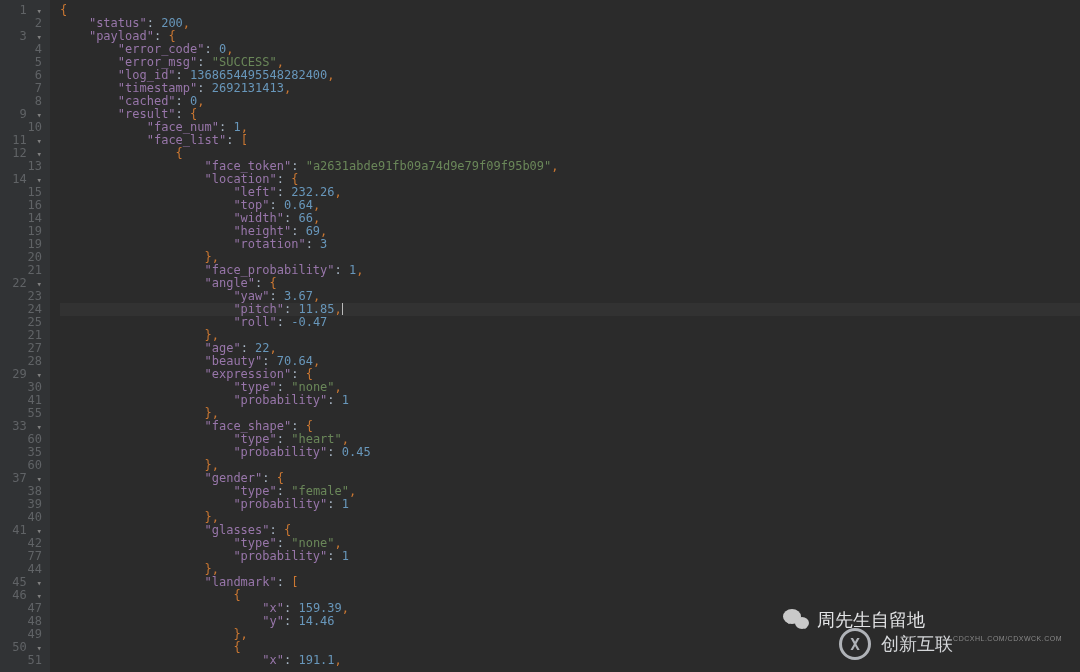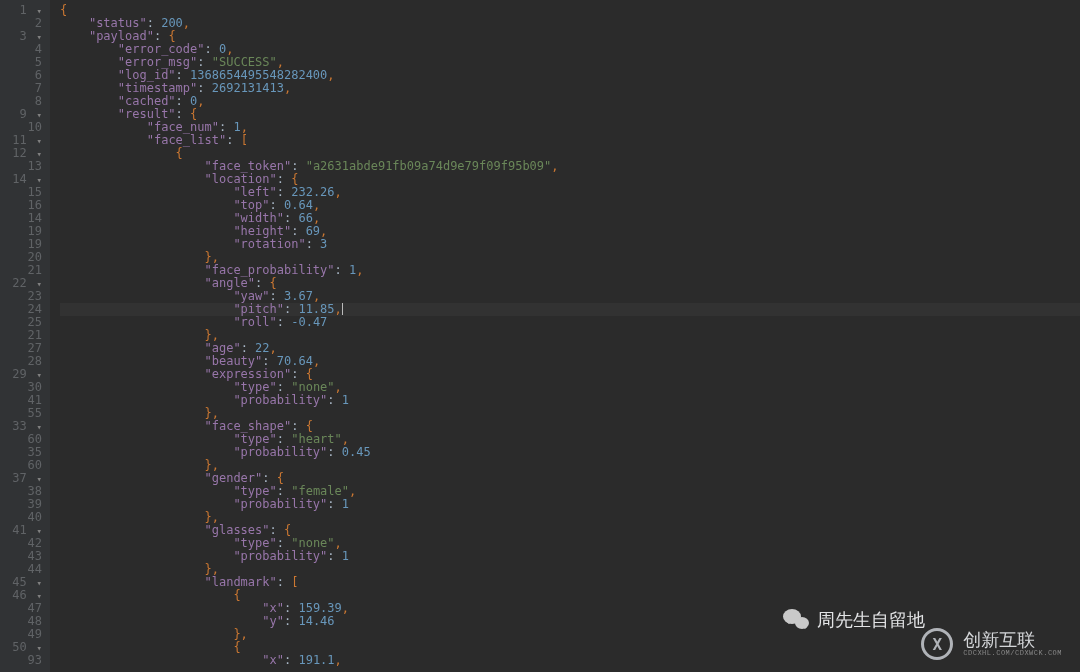--- a/index.html
+++ b/index.html
@@ -76,23 +76,23 @@
     align-items: center;
     justify-content: center;
     color: #b0b3b8;
     font-weight: bold;
     font-size: 16px;
     background: #2b2b2b;
   }
   .logo-text {
     color: #d4d6d9;
     font-size: 18px;
-    font-family: Liberation Mono, monospace;
-    display: flex;
-    flex-direction: column;
+    font-family: Liberation Sans, sans-serif;
+    display: flex;
+    flex-direction: row;
     line-height: 1;
   }
   .logo-sub {
     font-size: 7px;
     color: #888;
     letter-spacing: 0.5px;
   }
   .wechat {
     position: absolute;
     right: 155px;
@@ -184,29 +184,29 @@
       <div class="gutter-line">33 <span class="fold">▾</span></div>
       <div class="gutter-line">60</div>
       <div class="gutter-line">35</div>
       <div class="gutter-line">60</div>
       <div class="gutter-line">37 <span class="fold">▾</span></div>
       <div class="gutter-line">38</div>
       <div class="gutter-line">39</div>
       <div class="gutter-line">40</div>
       <div class="gutter-line">41 <span class="fold">▾</span></div>
       <div class="gutter-line">42</div>
-      <div class="gutter-line">43</div>
+      <div class="gutter-line">77</div>
       <div class="gutter-line">44</div>
       <div class="gutter-line">45 <span class="fold">▾</span></div>
       <div class="gutter-line">46 <span class="fold">▾</span></div>
       <div class="gutter-line">47</div>
       <div class="gutter-line">48</div>
       <div class="gutter-line">49</div>
       <div class="gutter-line">50 <span class="fold">▾</span></div>
-      <div class="gutter-line">93</div>
+      <div class="gutter-line">51</div>
     </div>
   <div class="code" id="code">
       <div class="code-line"><span class="punc">{</span></div>
       <div class="code-line"><span>    </span><span class="key">"status"</span><span>: </span><span class="num">200</span><span class="punc">,</span></div>
       <div class="code-line"><span>    </span><span class="key">"payload"</span><span>: </span><span class="punc">{</span></div>
       <div class="code-line"><span>        </span><span class="key">"error_code"</span><span>: </span><span class="num">0</span><span class="punc">,</span></div>
       <div class="code-line"><span>        </span><span class="key">"error_msg"</span><span>: </span><span class="str">"SUCCESS"</span><span class="punc">,</span></div>
       <div class="code-line"><span>        </span><span class="key">"log_id"</span><span>: </span><span class="num">1368654495548282400</span><span class="punc">,</span></div>
       <div class="code-line"><span>        </span><span class="key">"timestamp"</span><span>: </span><span class="num">2692131413</span><span class="punc">,</span></div>
       <div class="code-line"><span>        </span><span class="key">"cached"</span><span>: </span><span class="num">0</span><span class="punc">,</span></div>

